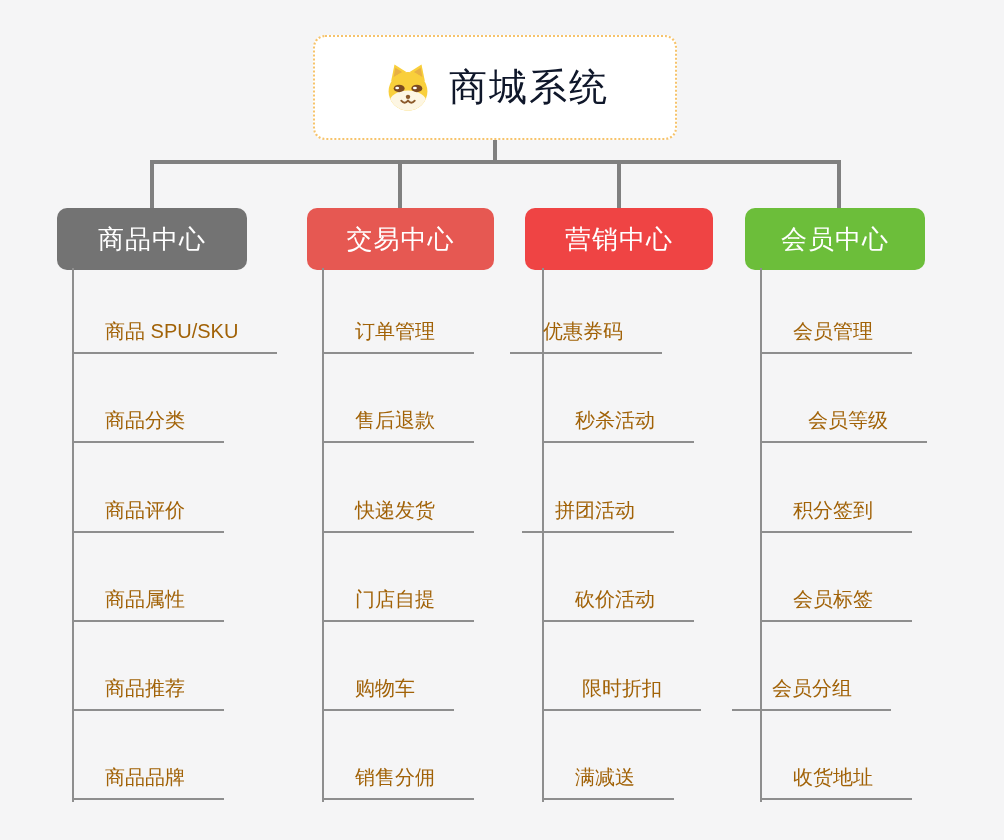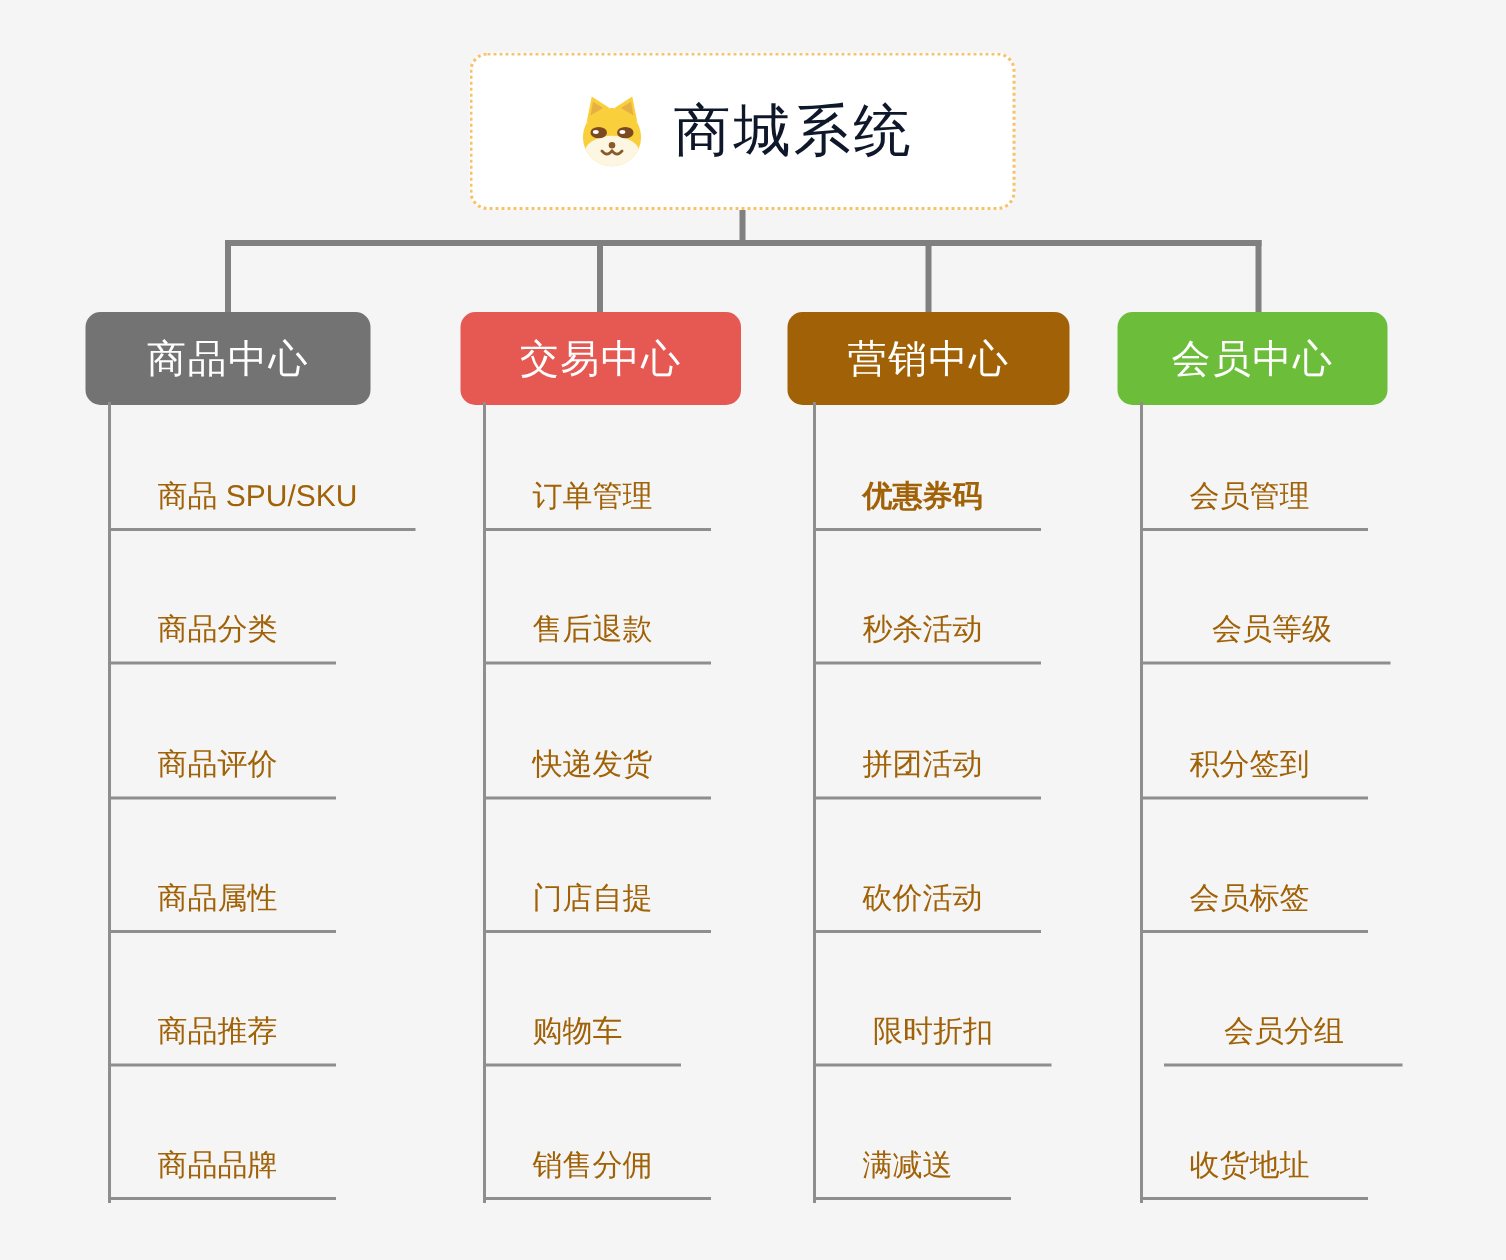--- a/index.html
+++ b/index.html
@@ -84,21 +84,21 @@
       <ellipse cx="19.2" cy="32" rx="2.3" ry="1.5" fill="#ffffff"></ellipse>
       <ellipse cx="40.2" cy="32" rx="2.3" ry="1.5" fill="#ffffff"></ellipse>
       <circle cx="32" cy="42.5" r="2.6" fill="#8b5a2b"></circle>
       <path d="M24,47 Q28,52 32,47 Q36,52 40,47" stroke="#8b5a2b" stroke-width="2.2" fill="none" stroke-linecap="round"></path>
     </svg>
     <span class="root-title">商城系统</span>
   </div>
 
   <div class="branch b1" style="background-color: #737373;">商品中心</div>
   <div class="branch b2" style="background-color: rgb(230, 88, 82);">交易中心</div>
-  <div class="branch b3" style="background-color: #a16207;">营销中心</div>
+  <div class="branch b3" style="background-color: #ef4444;">营销中心</div>
   <div class="branch b4" style="background-color: rgb(108, 190, 58);">会员中心</div>
 
   <div class="trunk" style="left:72px;"></div>
   <div class="trunk" style="left:322px;"></div>
   <div class="trunk" style="left:542px;"></div>
   <div class="trunk" style="left:760px;"></div>
 
   <div class="child" style="left:72px; top:318px;">商品 SPU/SKU</div>
   <div class="child" style="left:72px; top:407px;">商品分类</div>
   <div class="child" style="left:72px; top:497px;">商品评价</div>
@@ -106,27 +106,27 @@
   <div class="child" style="left:72px; top:675px;">商品推荐</div>
   <div class="child" style="left:72px; top:764px;">商品品牌</div>
 
   <div class="child" style="left:322px; top:318px;">订单管理</div>
   <div class="child" style="left:322px; top:407px;">售后退款</div>
   <div class="child" style="left:322px; top:497px;">快递发货</div>
   <div class="child" style="left:322px; top:586px;">门店自提</div>
   <div class="child" style="left:322px; top:675px;">购物车</div>
   <div class="child" style="left:322px; top:764px;">销售分佣</div>
 
-  <div class="child" style="left:542px; top:318px;font-weight:bold;">优惠券码</div>
+  <div class="child" style="left:510px; top:318px;">优惠券码</div>
   <div class="child" style="left:542px; top:407px;">秒杀活动</div>
-  <div class="child" style="left:542px; top:497px;">拼团活动</div>
+  <div class="child" style="left:522px; top:497px;">拼团活动</div>
   <div class="child" style="left:542px; top:586px;">砍价活动</div>
   <div class="child" style="left:542px; top:675px;padding-left:40px;">限时折扣</div>
   <div class="child" style="left:542px; top:764px;">满减送</div>
 
   <div class="child" style="left:760px; top:318px;">会员管理</div>
   <div class="child" style="left:760px; top:407px;padding-left:48px;">会员等级</div>
   <div class="child" style="left:760px; top:497px;">积分签到</div>
   <div class="child" style="left:760px; top:586px;">会员标签</div>
-  <div class="child" style="left:776px; top:675px;padding-left:40px;">会员分组</div>
+  <div class="child" style="left:732px; top:675px;padding-left:40px;">会员分组</div>
   <div class="child" style="left:760px; top:764px;">收货地址</div>
 
 </div>
 
 </body></html>

